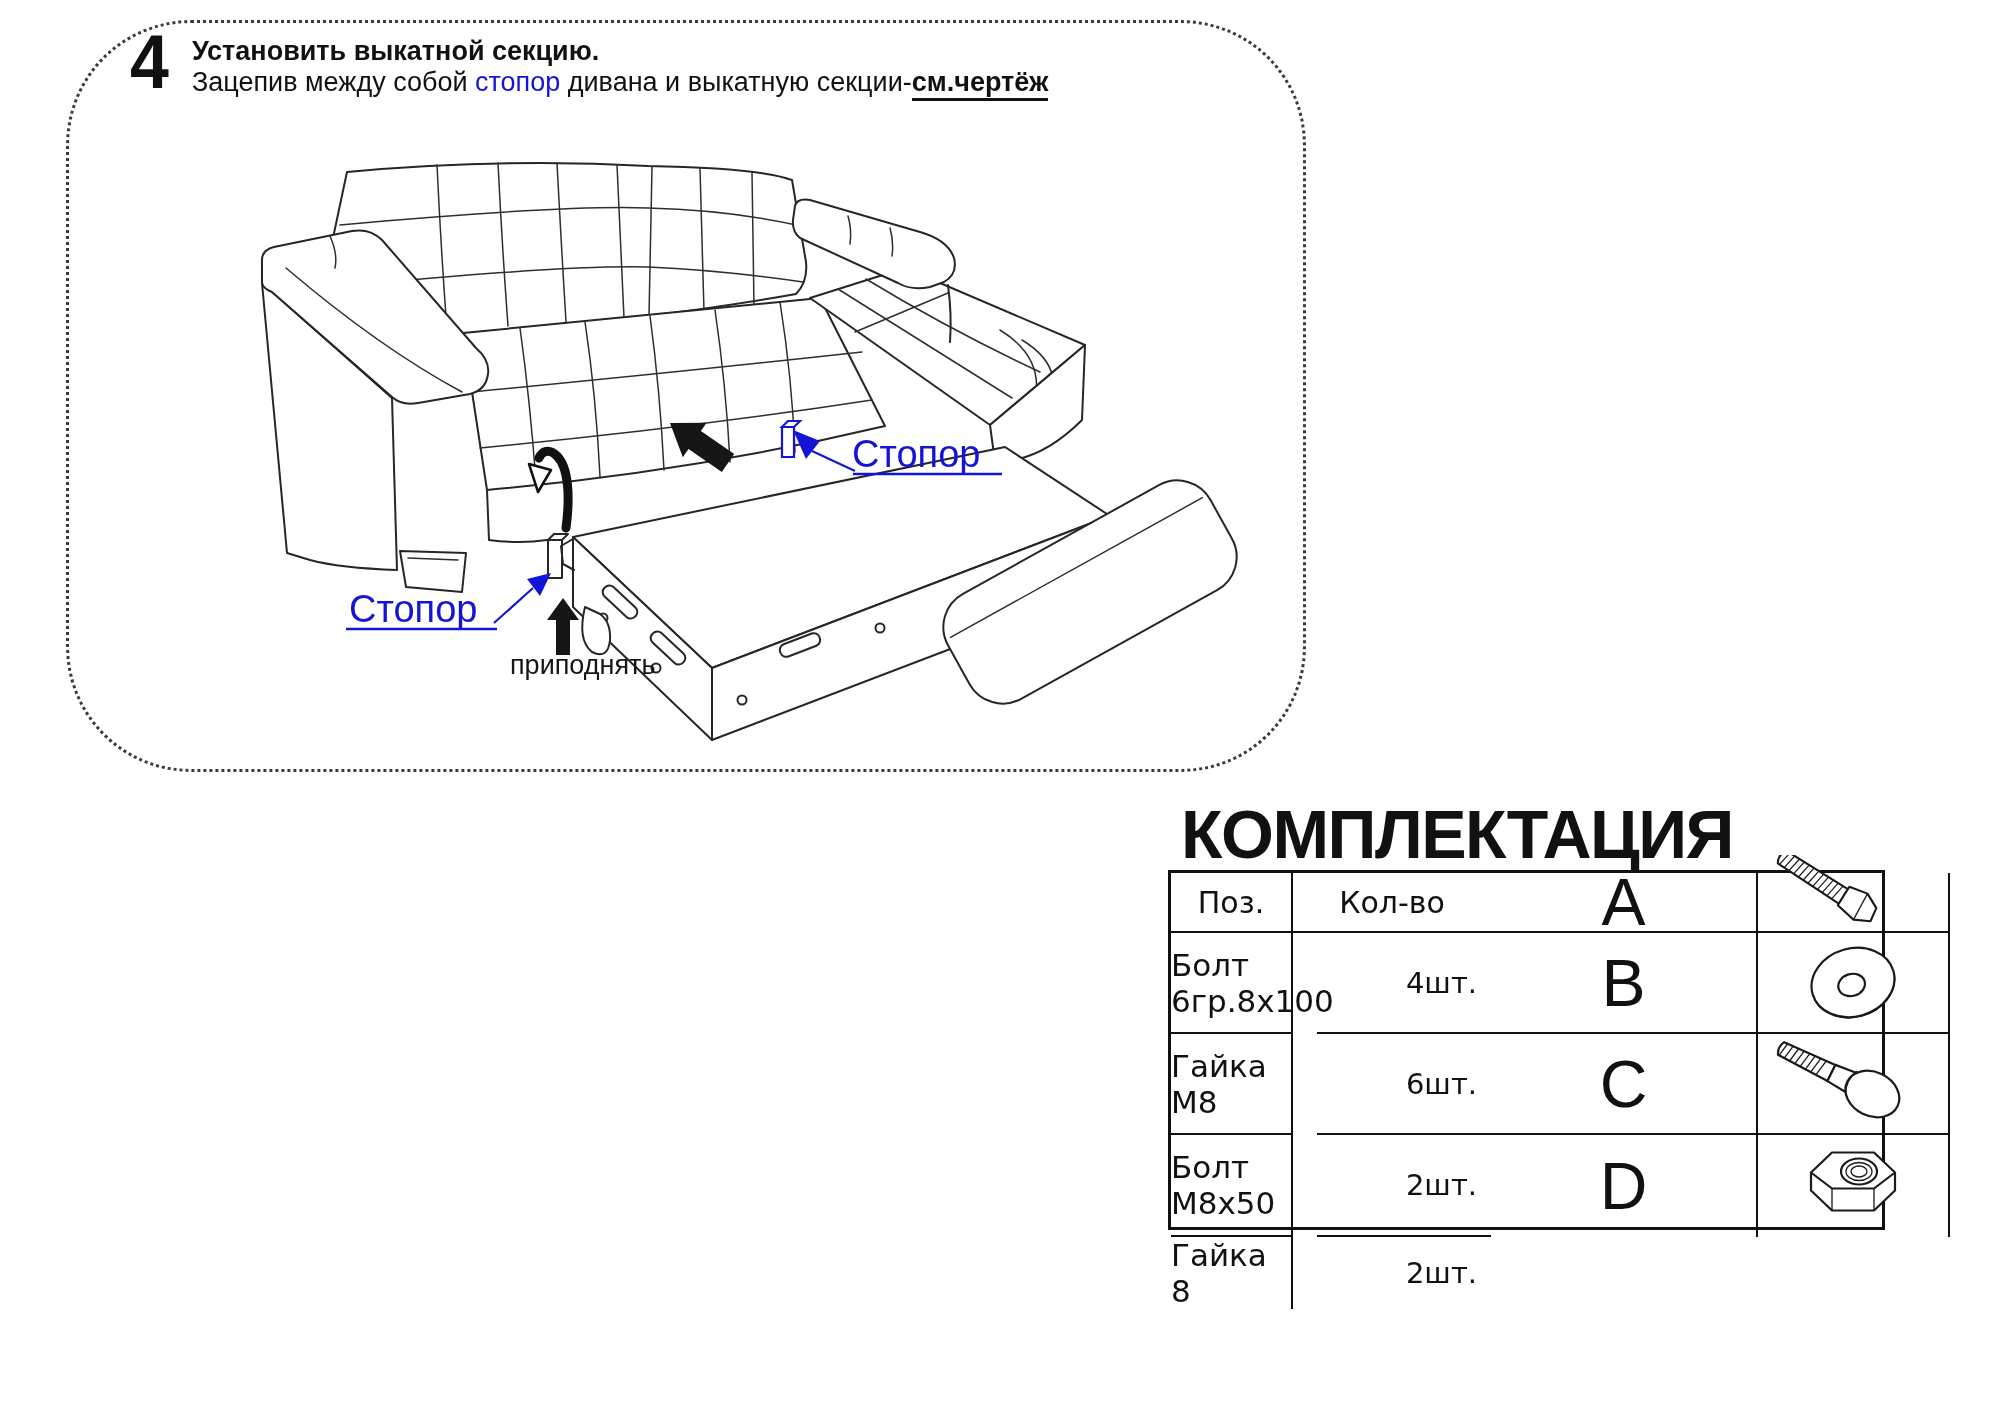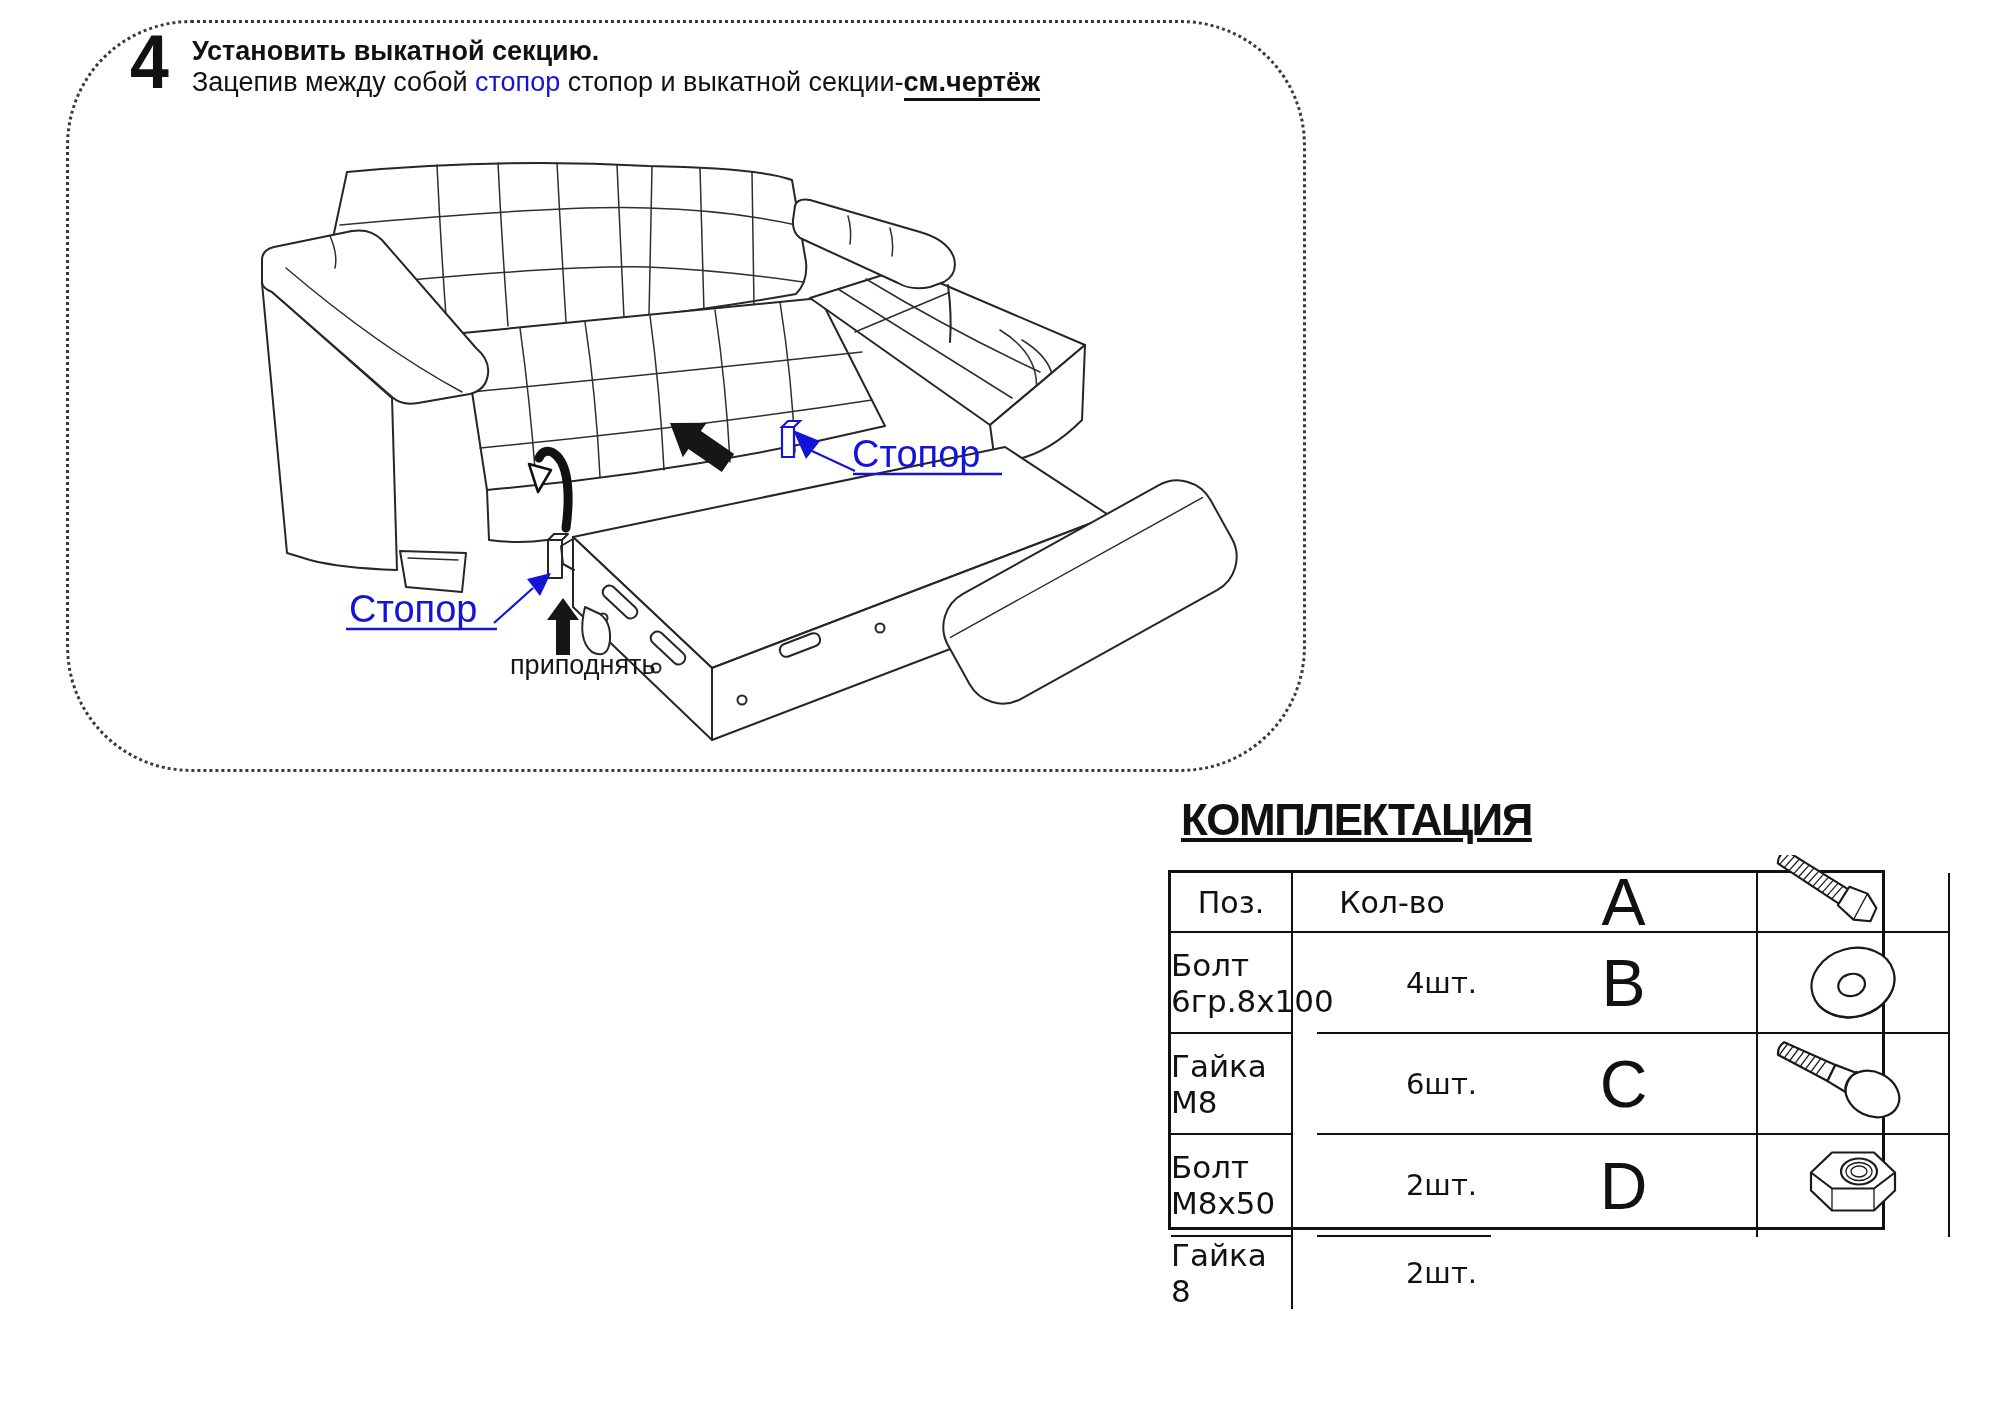--- a/index.html
+++ b/index.html
@@ -18,22 +18,22 @@
   
   svg.diagram{position:absolute;left:0;top:0;}
   .ln{fill:none;stroke:#262626;stroke-width:2;stroke-linecap:round;stroke-linejoin:round;}
   .lnf{fill:#ffffff;stroke:#262626;stroke-width:2;stroke-linejoin:round;}
   .grid{fill:none;stroke:#2e2e2e;stroke-width:1.5;stroke-linecap:round;}
   .blue-ln{stroke:#1414d6;fill:none;}
   .blue-fill{fill:#1414d6;stroke:none;}
   .lbl{font-family:"Liberation Sans",sans-serif;font-size:38px;fill:#1414d6;}
   .lbl-small{font-family:"Liberation Sans",sans-serif;font-size:27px;fill:#161616;}
   
-  .kit-title{position:absolute;left:1181px;top:795px;font-size:44px;font-weight:bold;
-             letter-spacing:-1.5px;font-family:"Liberation Sans",sans-serif;text-decoration:underline;}
+  .kit-title{position:absolute;left:1181px;top:795px;font-size:68px;font-weight:bold;
+             letter-spacing:-1.5px;font-family:"Liberation Sans",sans-serif;}
   .parts-table{position:absolute;left:1168px;top:870px;width:717px;height:360px;
                display:grid;grid-template-columns:122px 198px 267px 1fr;
                grid-template-rows:60px 101px 101px 102px 1fr;
                border:3px solid #111;box-sizing:border-box;background:#fff;
                font-family:"DejaVu Sans", sans-serif;}
   .cell{border-right:2px solid #111;border-bottom:2px solid #111;
         display:flex;align-items:center;justify-content:center;box-sizing:border-box;}
   .cell.last-col{border-right:none;}
   .cell.last-row{border-bottom:none;}
   .cell.th{font-size:30px;}
@@ -48,21 +48,21 @@
 </head>
 <body>
 
 <div class="canvas">
 
   <div class="step-panel"></div>
 
   <div class="step-number">4</div>
   <div class="step-texts">
     <div class="step-title">Установить выкатной секцию.</div>
-    <div><span>Зацепив между собой </span><span class="hl-blue">стопор</span><span> стопор и выкатной секции-</span><span class="see-drawing">см.чертёж</span>
+    <div><span>Зацепив между собой </span><span class="hl-blue">стопор</span><span> дивана и выкатную секции-</span><span class="see-drawing">см.чертёж</span>
     </div>
   </div>
 
   <svg class="diagram" width="2000" height="1414" viewBox="0 0 2000 1414">
 
     <g>
 
       <path class="lnf" d="M330,252 L347,172 Q500,158 648,166 Q760,168 792,180 L806,262 Q808,282 796,294 Q650,320 470,333 L455,334 Z"></path>
       <g>
         <path class="grid" d="M437,165 Q441,250 447,330"></path>

